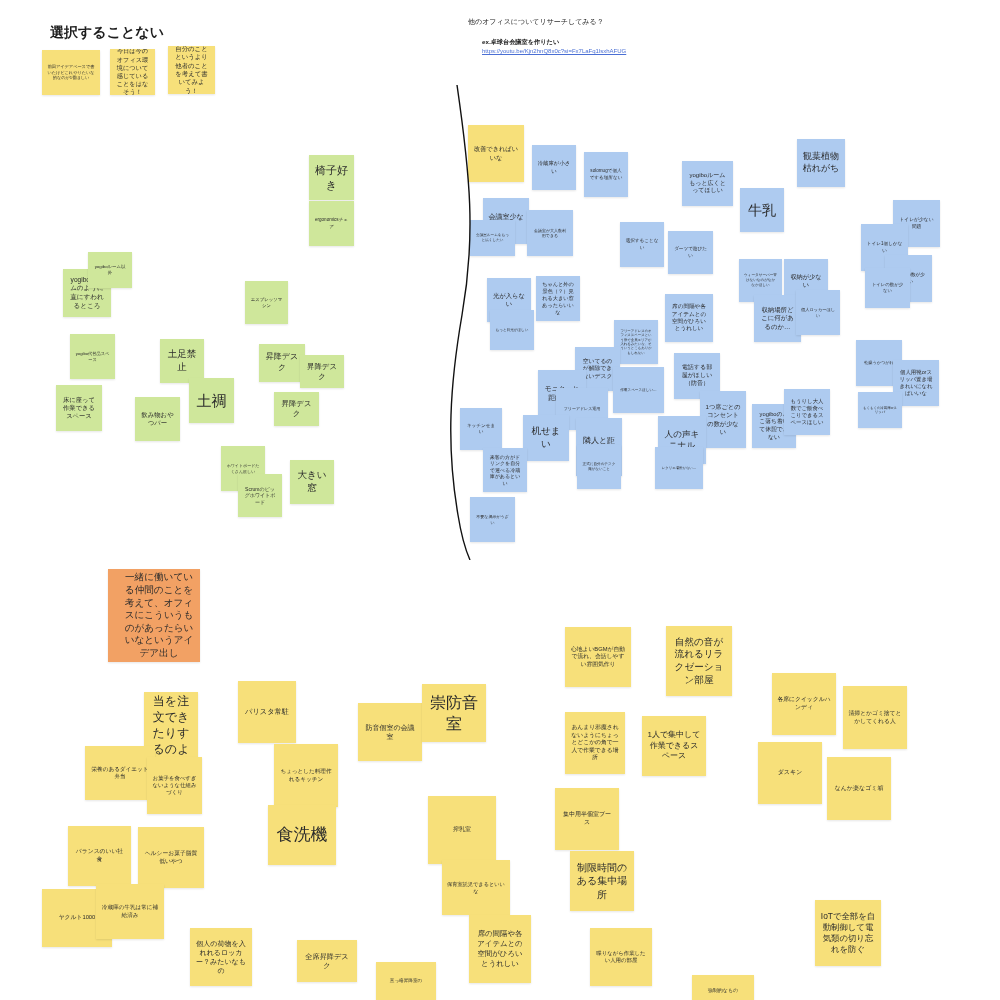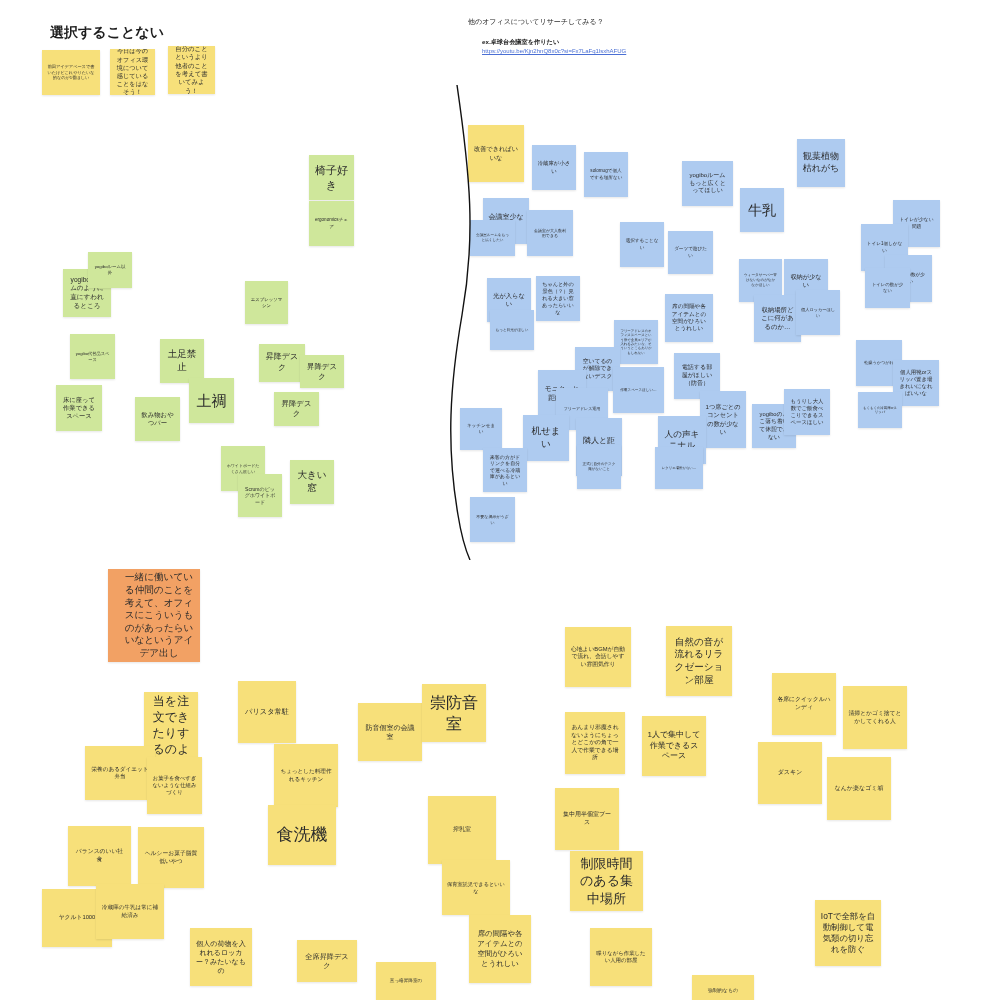--- a/index.html
+++ b/index.html
@@ -135,21 +135,21 @@
     <div class="note y" style="left: 42px; top: 889px; width: 70px; height: 58px; font-size: 5.8px;">ヤクルト1000</div>
     <div class="note y" style="left: 96px; top: 884px; width: 68px; height: 55px; font-size: 5.6px;">冷蔵庫の牛乳は常に補給済み</div>
     <div class="note y" style="left: 428px; top: 796px; width: 68px; height: 68px; font-size: 6px;">搾乳室</div>
     <div class="note y" style="left: 442px; top: 860px; width: 68px; height: 55px; font-size: 5.2px;">保育室託児できるといいな</div>
     <div class="note y" style="left: 469px; top: 915px; width: 62px; height: 68px; font-size: 7.4px;">席の間隔や各アイテムとの空間がひろいとうれしい</div>
     <div class="note y" style="left: 565px; top: 627px; width: 66px; height: 60px; font-size: 5.8px;">心地よいBGMが自動で流れ、会話しやすい雰囲気作り</div>
     <div class="note y" style="left: 645px; top: 626px; width: 66px; height: 70px; font-size: 9.6px; margin-left: 21px;">自然の音が流れるリラクゼーション部屋</div>
     <div class="note y" style="left: 565px; top: 712px; width: 60px; height: 62px; font-size: 5.8px;">あんまり邪魔されないようにちょっとどこかの角で一人で作業できる場所</div>
     <div class="note y" style="left: 642px; top: 716px; width: 64px; height: 60px; font-size: 8px;">1人で集中して作業できるスペース</div>
     <div class="note y" style="left: 555px; top: 788px; width: 64px; height: 62px; font-size: 6px;">集中用半個室ブース</div>
-    <div class="note y" style="left: 570px; top: 851px; width: 73px; height: 60px; font-size: 13px;">制限時間のある集中場所</div>
+    <div class="note y" style="left: 570px; top: 851px; width: 64px; height: 60px; font-size: 10px;">制限時間のある集中場所</div>
     <div class="note y" style="left: 772px; top: 673px; width: 64px; height: 62px; font-size: 5.8px;">各席にクイックルハンディ</div>
     <div class="note y" style="left: 843px; top: 686px; width: 64px; height: 63px; font-size: 5.8px;">清掃とかゴミ捨てとかしてくれる人</div>
     <div class="note y" style="left: 758px; top: 742px; width: 64px; height: 62px; font-size: 6px;">ダスキン</div>
     <div class="note y" style="left: 827px; top: 757px; width: 64px; height: 63px; font-size: 6px;">なんか楽なゴミ箱</div>
     <div class="note y" style="left: 190px; top: 928px; width: 62px; height: 58px; font-size: 7px;">個人の荷物を入れれるロッカー？みたいなもの</div>
     <div class="note y" style="left: 297px; top: 940px; width: 60px; height: 42px; font-size: 7.2px;">全席昇降デスク</div>
     <div class="note y" style="left: 376px; top: 962px; width: 60px; height: 38px; font-size: 4.6px;">直っ暗昇降室の</div>
     <div class="note y" style="left: 590px; top: 928px; width: 62px; height: 58px; font-size: 5.4px;">喋りながら作業したい人用の部屋</div>
     <div class="note y" style="left: 692px; top: 975px; width: 62px; height: 30px; font-size: 5px;">強制的なもの</div>
     <div class="note y" style="left: 815px; top: 900px; width: 66px; height: 66px; font-size: 8.4px;">IoTで全部を自動制御して電気類の切り忘れを防ぐ</div>

